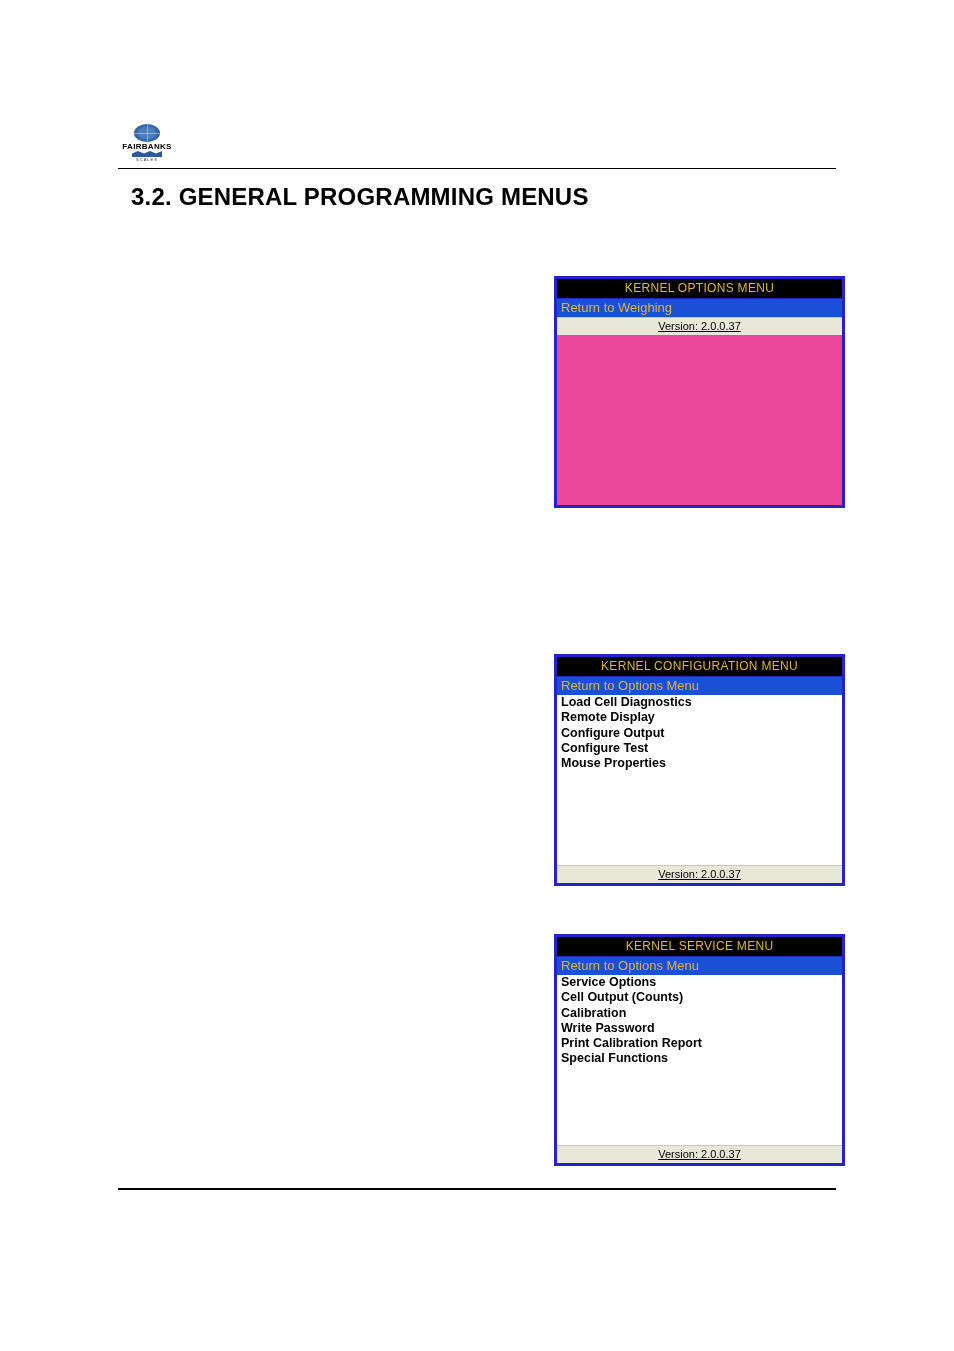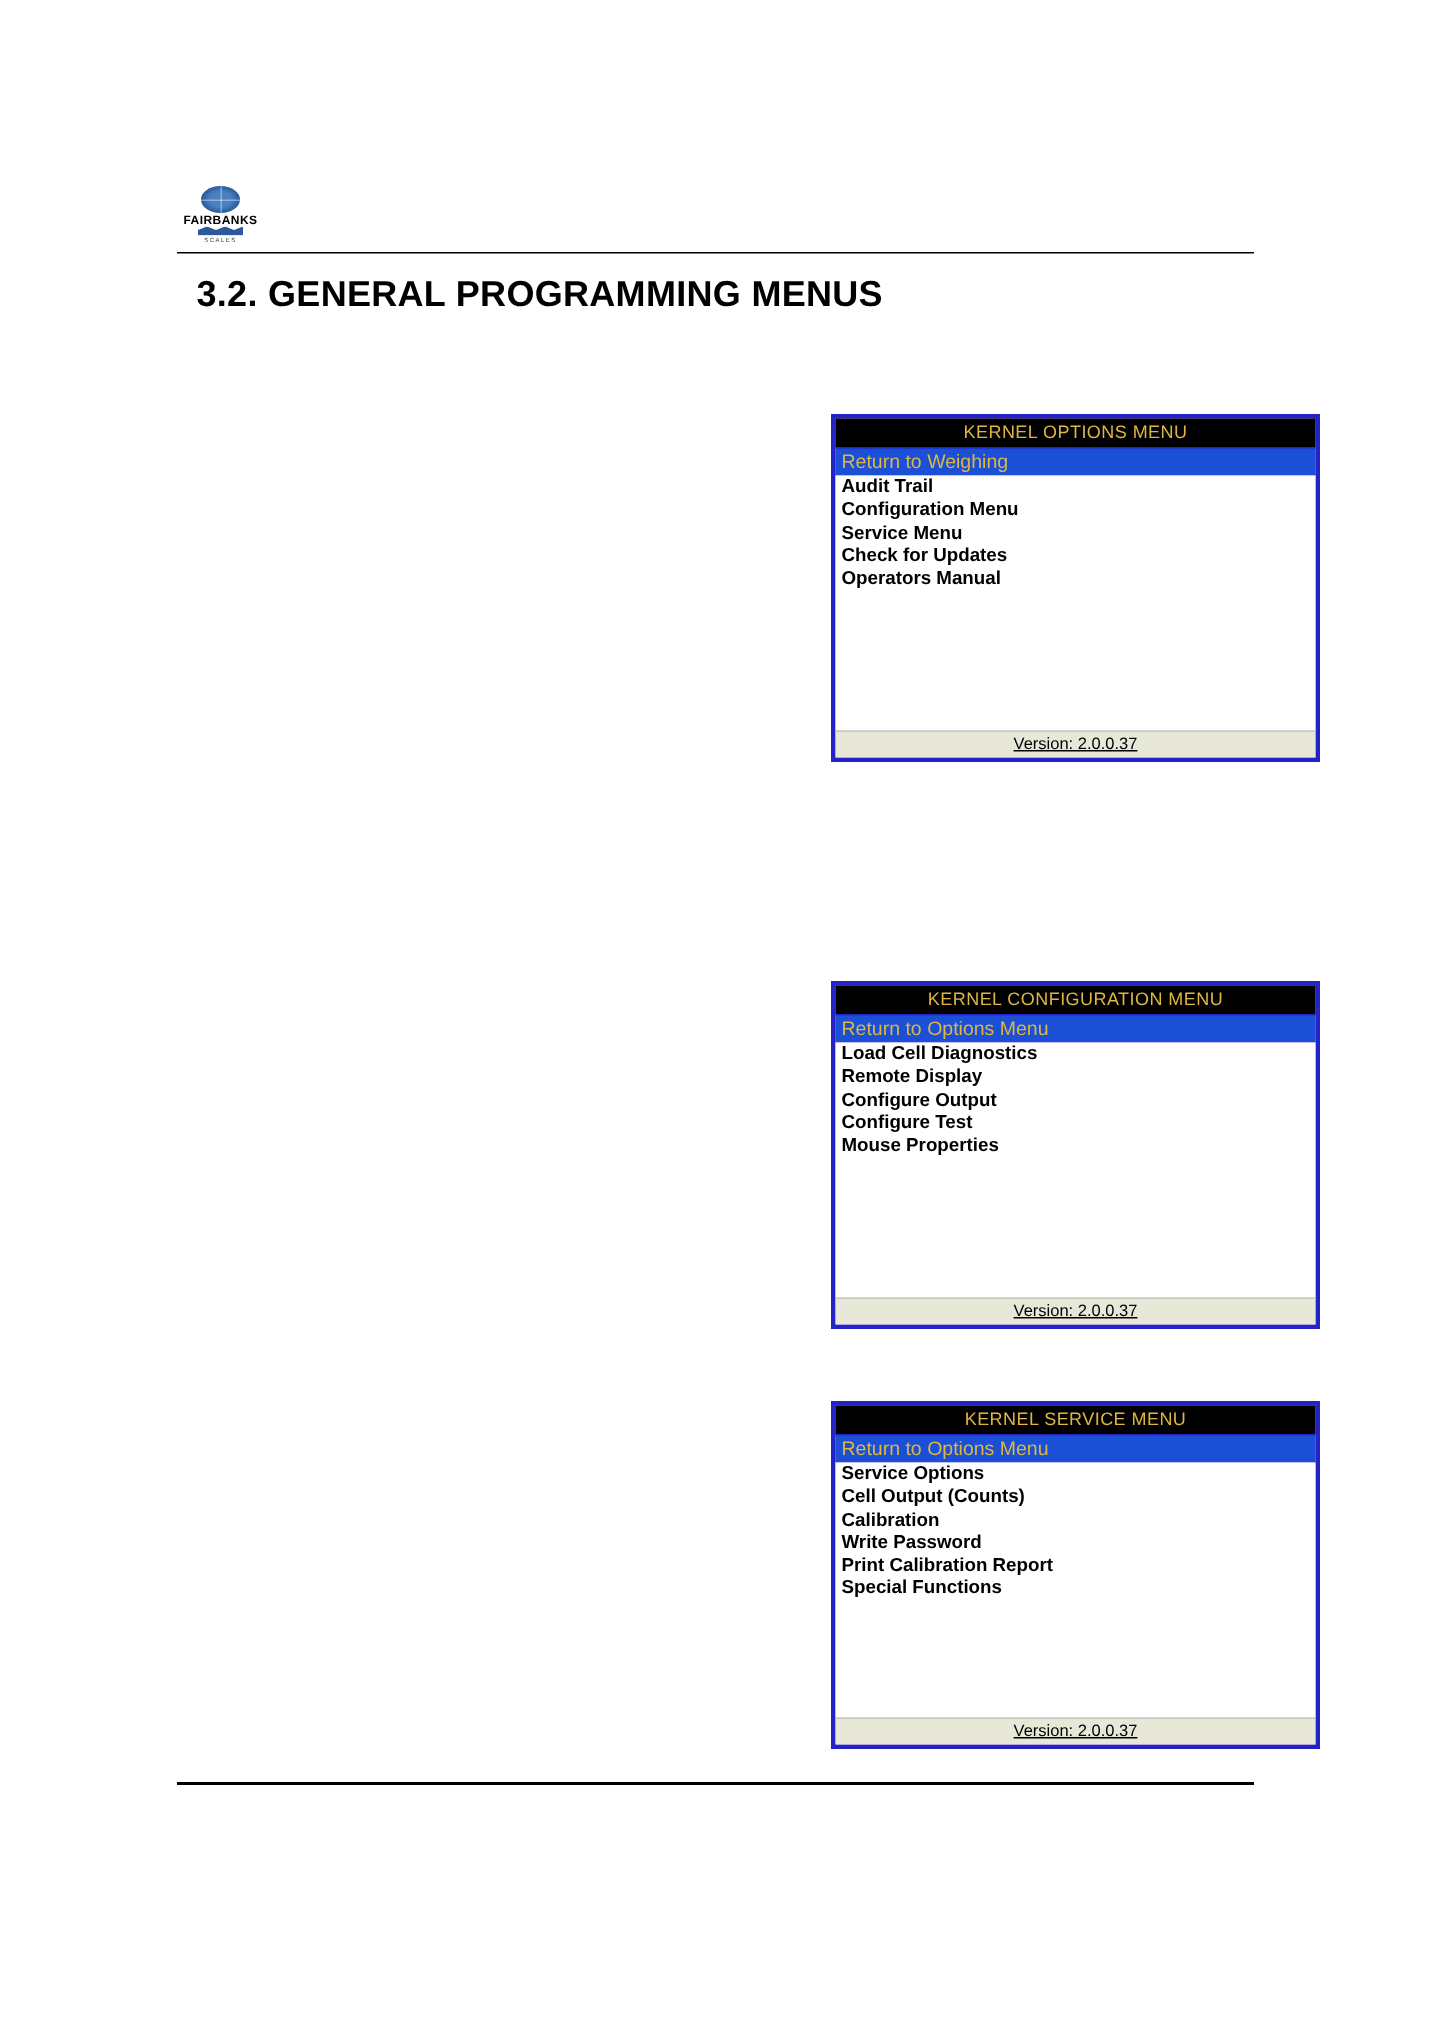--- a/index.html
+++ b/index.html
@@ -78,23 +78,23 @@
       left: 118px;
       font-family: "Arial Black", Arial, sans-serif;
       font-weight: 900;
       font-size: 24px;
       letter-spacing: 0.2px;
       margin-left: 13px;
     }
     .menu-box {
       position: absolute;
       left: 554px;
-      width: 326px;
+      width: 291px;
       border: 3px solid #2323c8;
-      background: #f0abfc;
+      background: #ec4899;
       display: flex;
       flex-direction: column;
     }
     .menu-box.options { top: 276px; height: 232px; }
     .menu-box.config  { top: 654px; height: 232px; }
     .menu-box.service { top: 934px; height: 232px; }
     .menu-title {
       background: #000;
       color: #deb640;
       font-family: Arial, sans-serif;
@@ -151,27 +151,20 @@
     <div class="logo-wave"></div>
     <div class="logo-sub">SCALES</div>
   </div>
 </div>
 
 <h1 class="heading">3.2.  GENERAL PROGRAMMING MENUS</h1>
 
 <div class="menu-box options">
   <div class="menu-title">KERNEL OPTIONS MENU</div>
   <div class="menu-selected">Return to Weighing</div>
-  <div class="menu-items">
-    <div class="menu-item">Audit Trail</div>
-    <div class="menu-item">Configuration Menu</div>
-    <div class="menu-item">Service Menu</div>
-    <div class="menu-item">Check for Updates</div>
-    <div class="menu-item">Operators Manual</div>
-  </div>
   <div class="menu-version">Version: 2.0.0.37</div>
 </div>
 
 <div class="menu-box config">
   <div class="menu-title">KERNEL CONFIGURATION MENU</div>
   <div class="menu-selected">Return to Options Menu</div>
   <div class="menu-items">
     <div class="menu-item">Load Cell Diagnostics</div>
     <div class="menu-item">Remote Display</div>
     <div class="menu-item">Configure Output</div>

